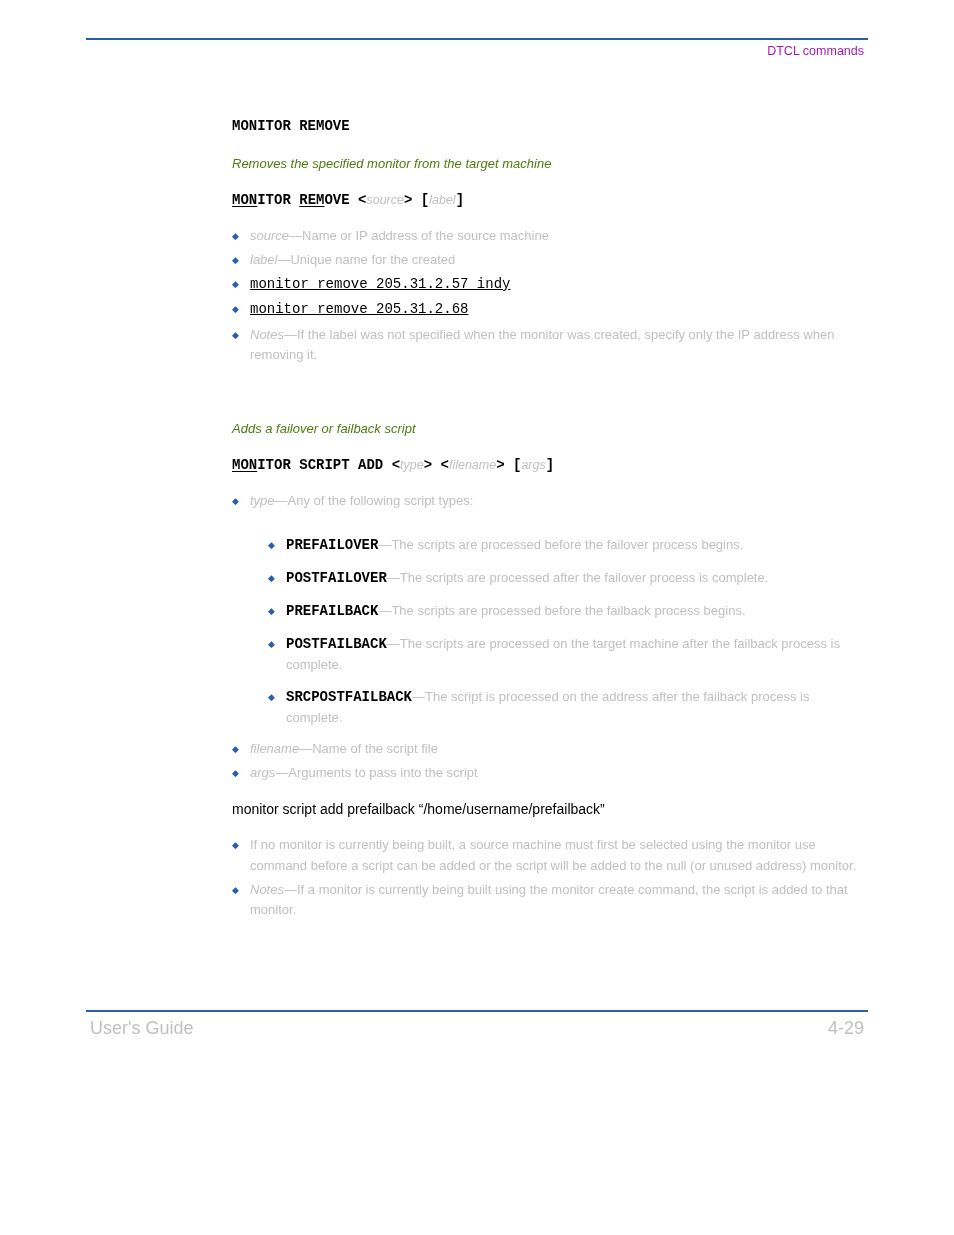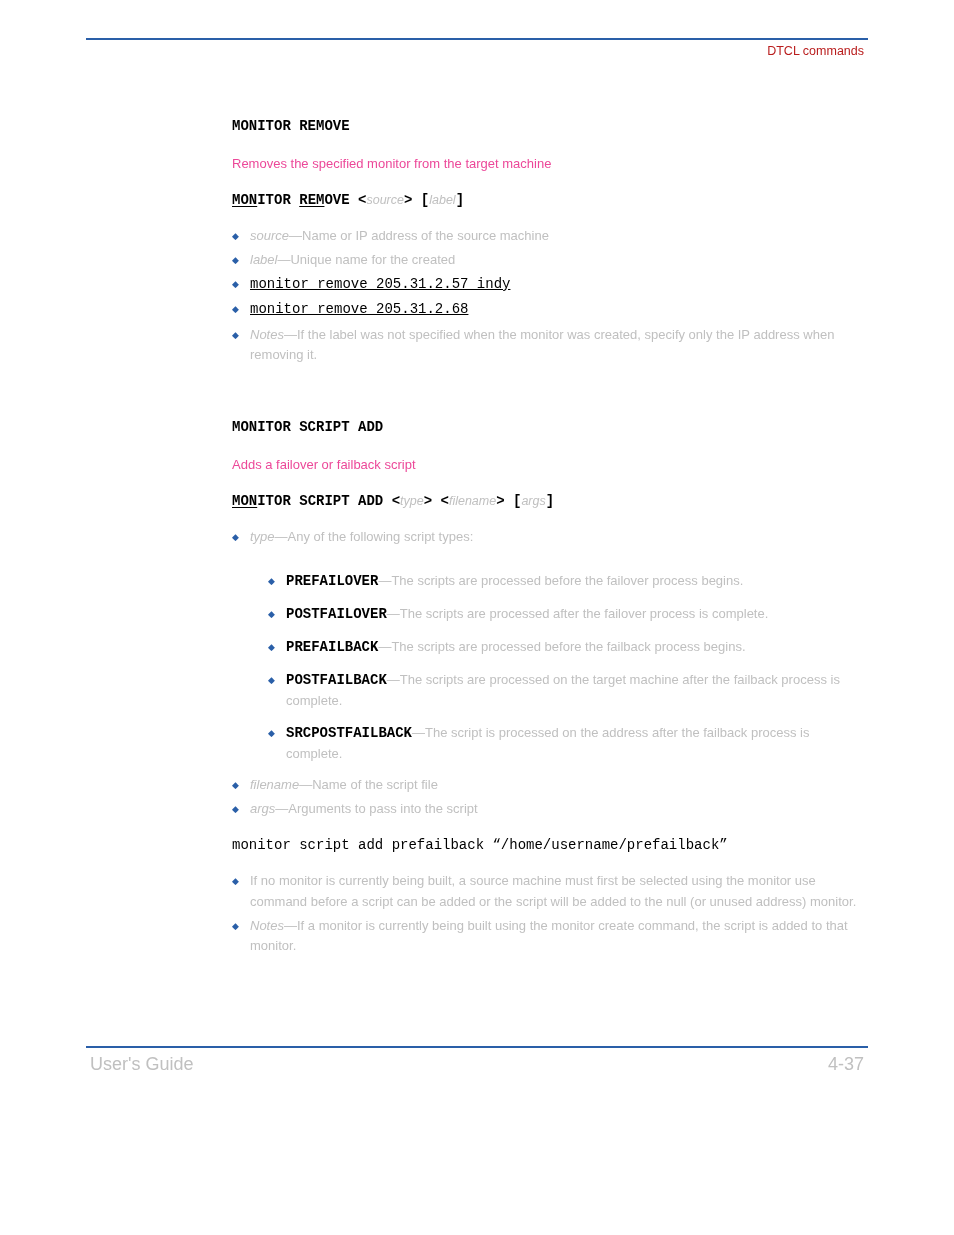--- a/index.html
+++ b/index.html
@@ -8,41 +8,42 @@
     width: 954px;
     padding: 38px 86px 40px 86px;
   }
   .header-rule {
     border: none;
     border-top: 2px solid #2a5fa8;
     margin-bottom: 4px;
   }
   .header-caption {
     font-size: 12.5px;
-    color: #b91c1c;
+    color: #a21caf;
     text-align: right;
     margin-bottom: 60px;
     padding-right: 4px;
   }
   .content {
     padding-left: 146px;
     padding-right: 0;
   }
   .cmd-head {
     font-family: "Courier New", monospace;
     font-size: 14px;
     font-weight: bold;
     margin-bottom: 6px;
   }
   .section-after-head { margin-bottom: 20px; }
   .desc {
     font-size: 13px;
-    color: #ec4899;
+    color: #4d7c0f;
     line-height: 1.5;
     margin-bottom: 18px;
+    font-style: italic;
   }
   .syntax {
     font-family: "Courier New", monospace;
     font-size: 14px;
     margin-bottom: 18px;
   }
   .syntax .bold { font-weight: bold; }
   .syntax .uline { text-decoration: underline; text-underline-offset: 2px; }
   .syntax .arg { color: #c0c0c0; font-style: italic; font-family: Arial, Helvetica, sans-serif; font-size: 12.5px; }
   .bullets { list-style: none; margin-bottom: 18px; }
@@ -76,21 +77,21 @@
   }
   .sub-bullets li::before {
     content: "◆";
     color: #2a5fa8;
     font-size: 9px;
     position: absolute;
     left: 0;
     top: 4px;
   }
   .mono-line {
-    font-family: Liberation Mono, monospace;
+    font-family: Liberation Sans, sans-serif;
     font-size: 14px;
     color: #000;
     margin: 14px 0 18px 0;
   }
   .big-gap { margin-bottom: 54px; }
   .footer {
     margin-top: 90px;
   }
   .footer-rule {
     border: none;
@@ -124,21 +125,20 @@
     <ul class="bullets">
       <li><span class="italic">source</span><span>—Name or IP address of the source machine</span></li>
       <li><span class="italic">label</span><span>—Unique name for the created</span></li>
       <li><span class="mono">monitor remove 205.31.2.57 indy</span></li>
       <li><span class="mono">monitor remove 205.31.2.68</span></li>
       <li><span class="italic">Notes</span><span>—If the label was not specified when the monitor was created, specify only the IP address when removing it.</span></li>
     </ul>
 
     <div class="big-gap"></div>
 
-    <div class="cmd-head section-after-head">MONITOR SCRIPT ADD</div>
     <div class="desc">Adds a failover or failback script</div>
 
     <div class="syntax">
       <span class="bold uline">MON</span><span class="bold">ITOR SCRIPT ADD &lt;</span><span class="arg">type</span><span class="bold">&gt; &lt;</span><span class="arg">filename</span><span class="bold">&gt; [</span><span class="arg">args</span><span class="bold">]</span>
     </div>
 
     <ul class="bullets">
       <li>
         <span class="italic">type</span><span>—Any of the following script types:</span>
         <ul class="sub-bullets">
@@ -159,16 +159,16 @@
       <li><span>If no monitor is currently being built, a source machine must first be selected using the monitor use command before a script can be added or the script will be added to the null (or unused address) monitor.</span></li>
       <li><span class="italic">Notes</span><span>—If a monitor is currently being built using the monitor create command, the script is added to that monitor.</span></li>
     </ul>
 
   </div>
 
   <div class="footer">
     <hr class="footer-rule">
     <div class="footer-row">
       <span>User's Guide</span>
-      <span>4-37</span>
+      <span>4-29</span>
     </div>
   </div>
 </div>
 
 </body></html>

